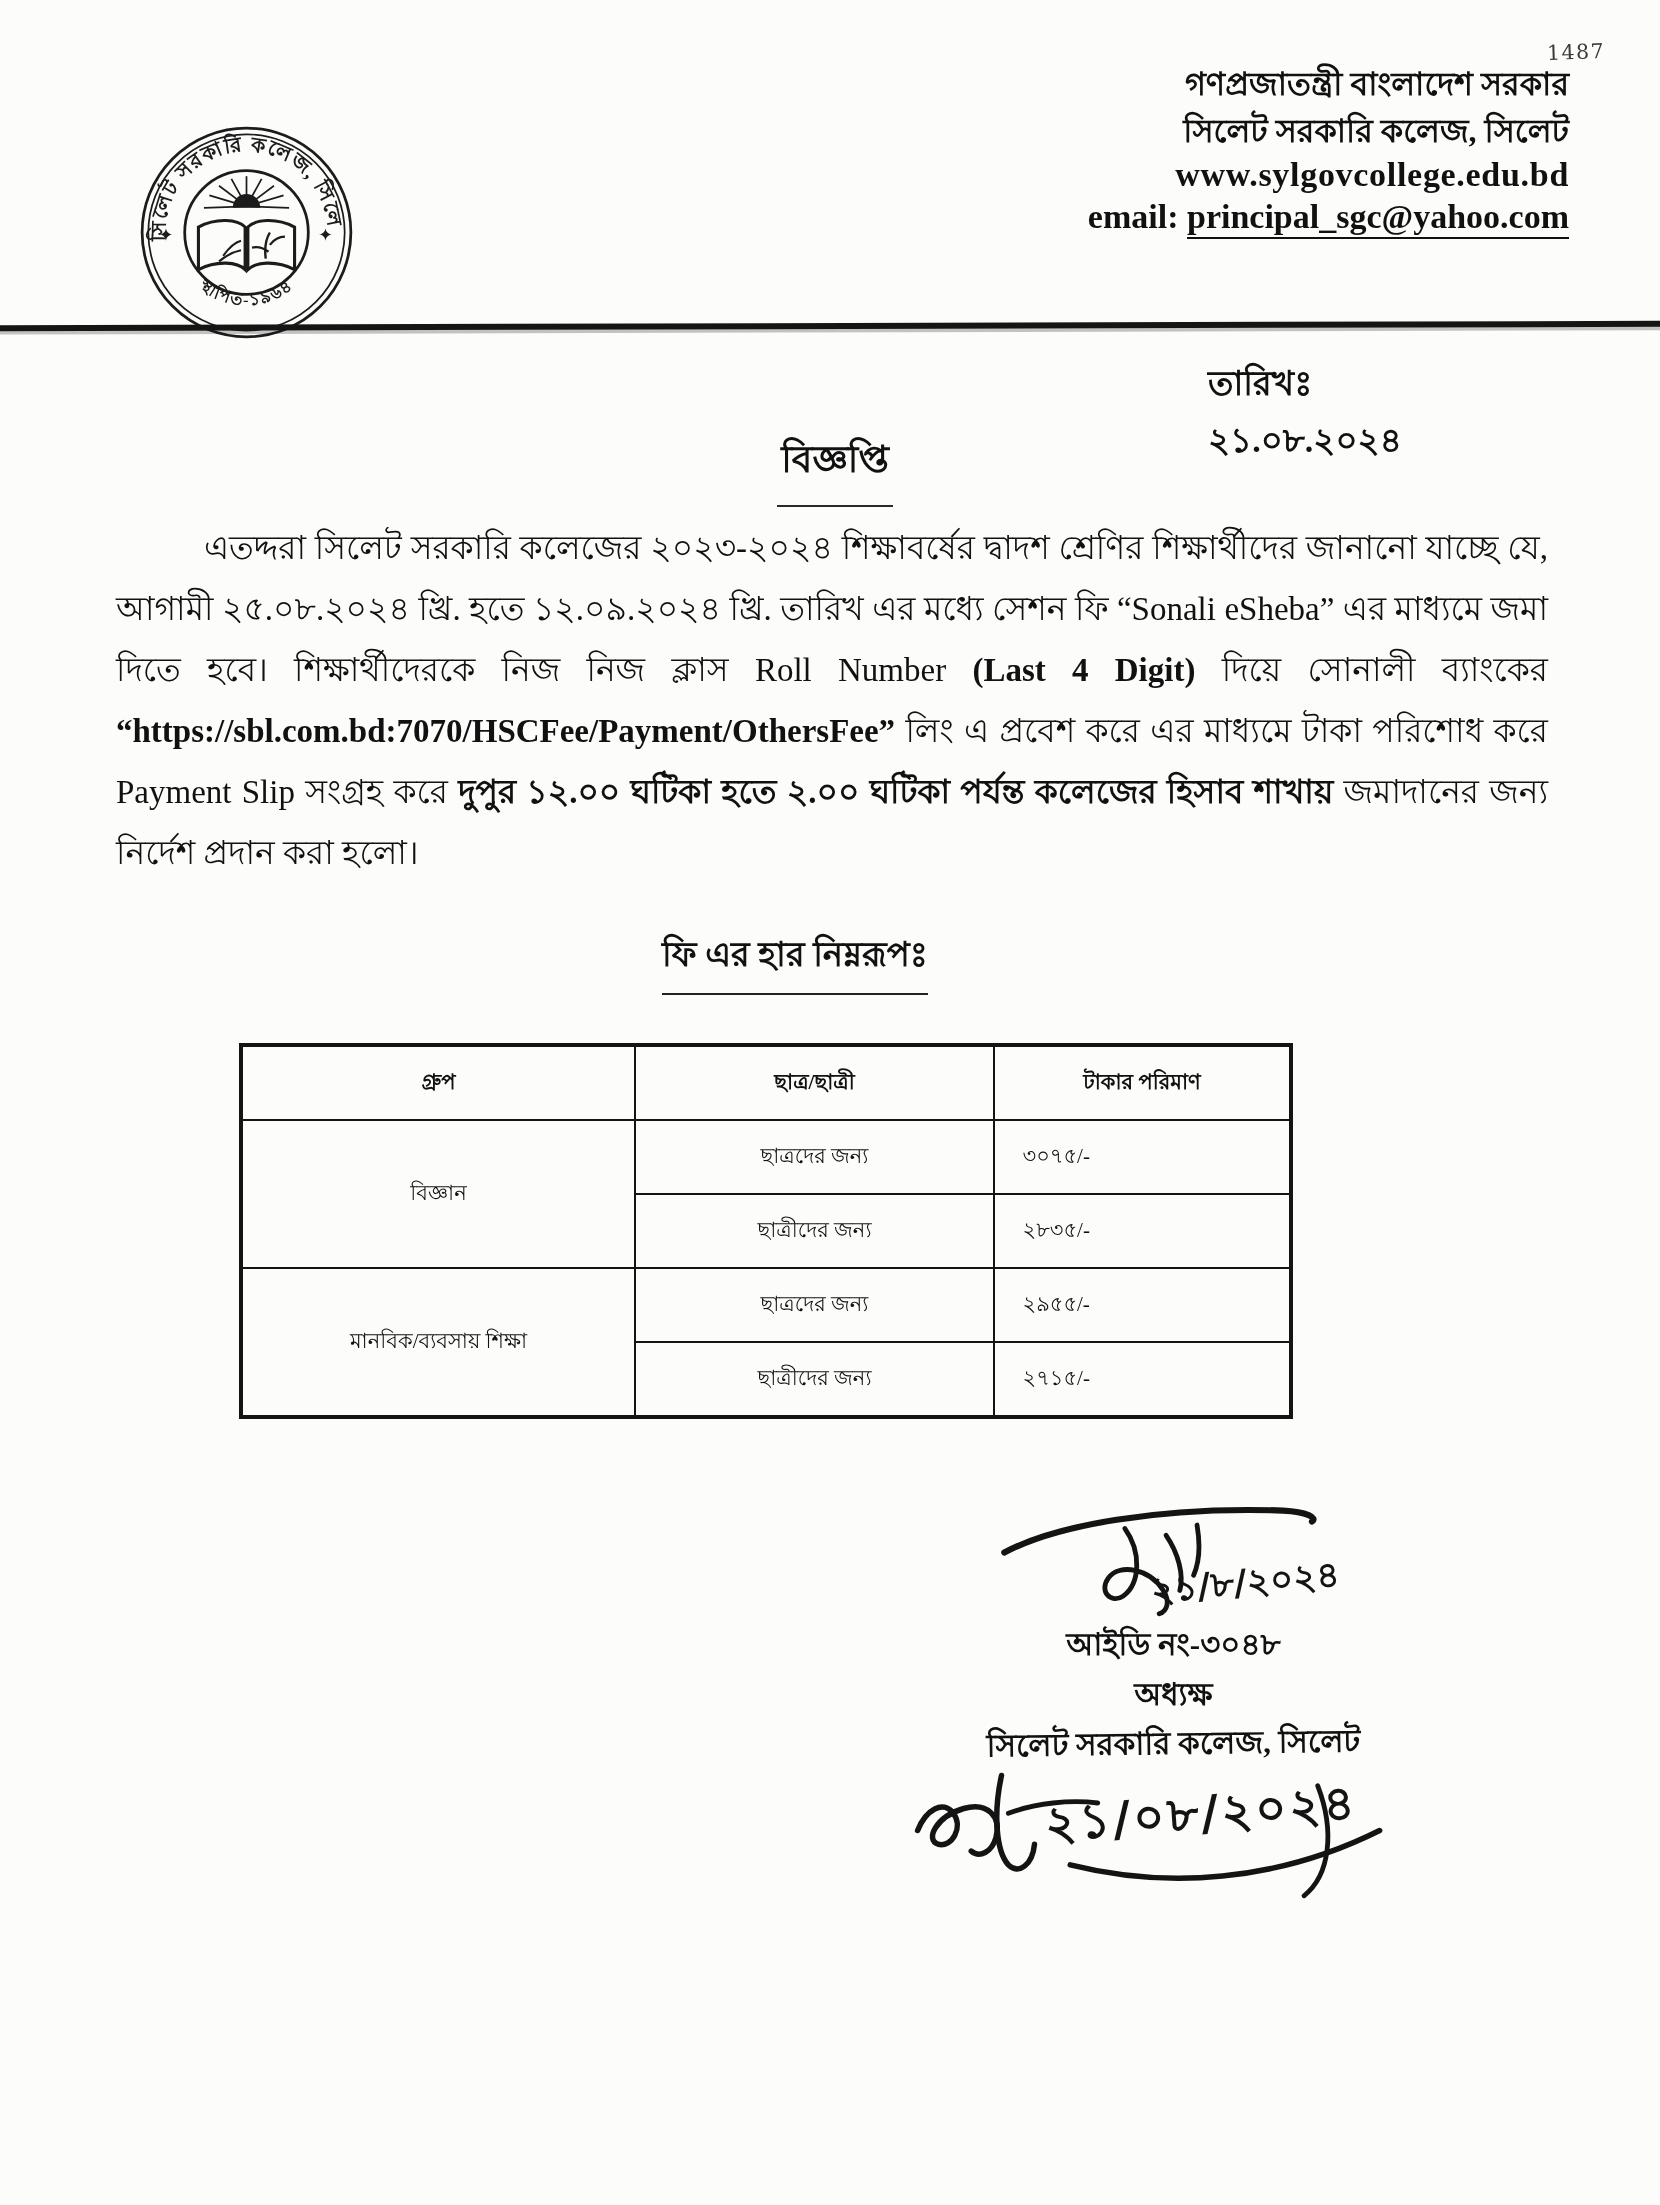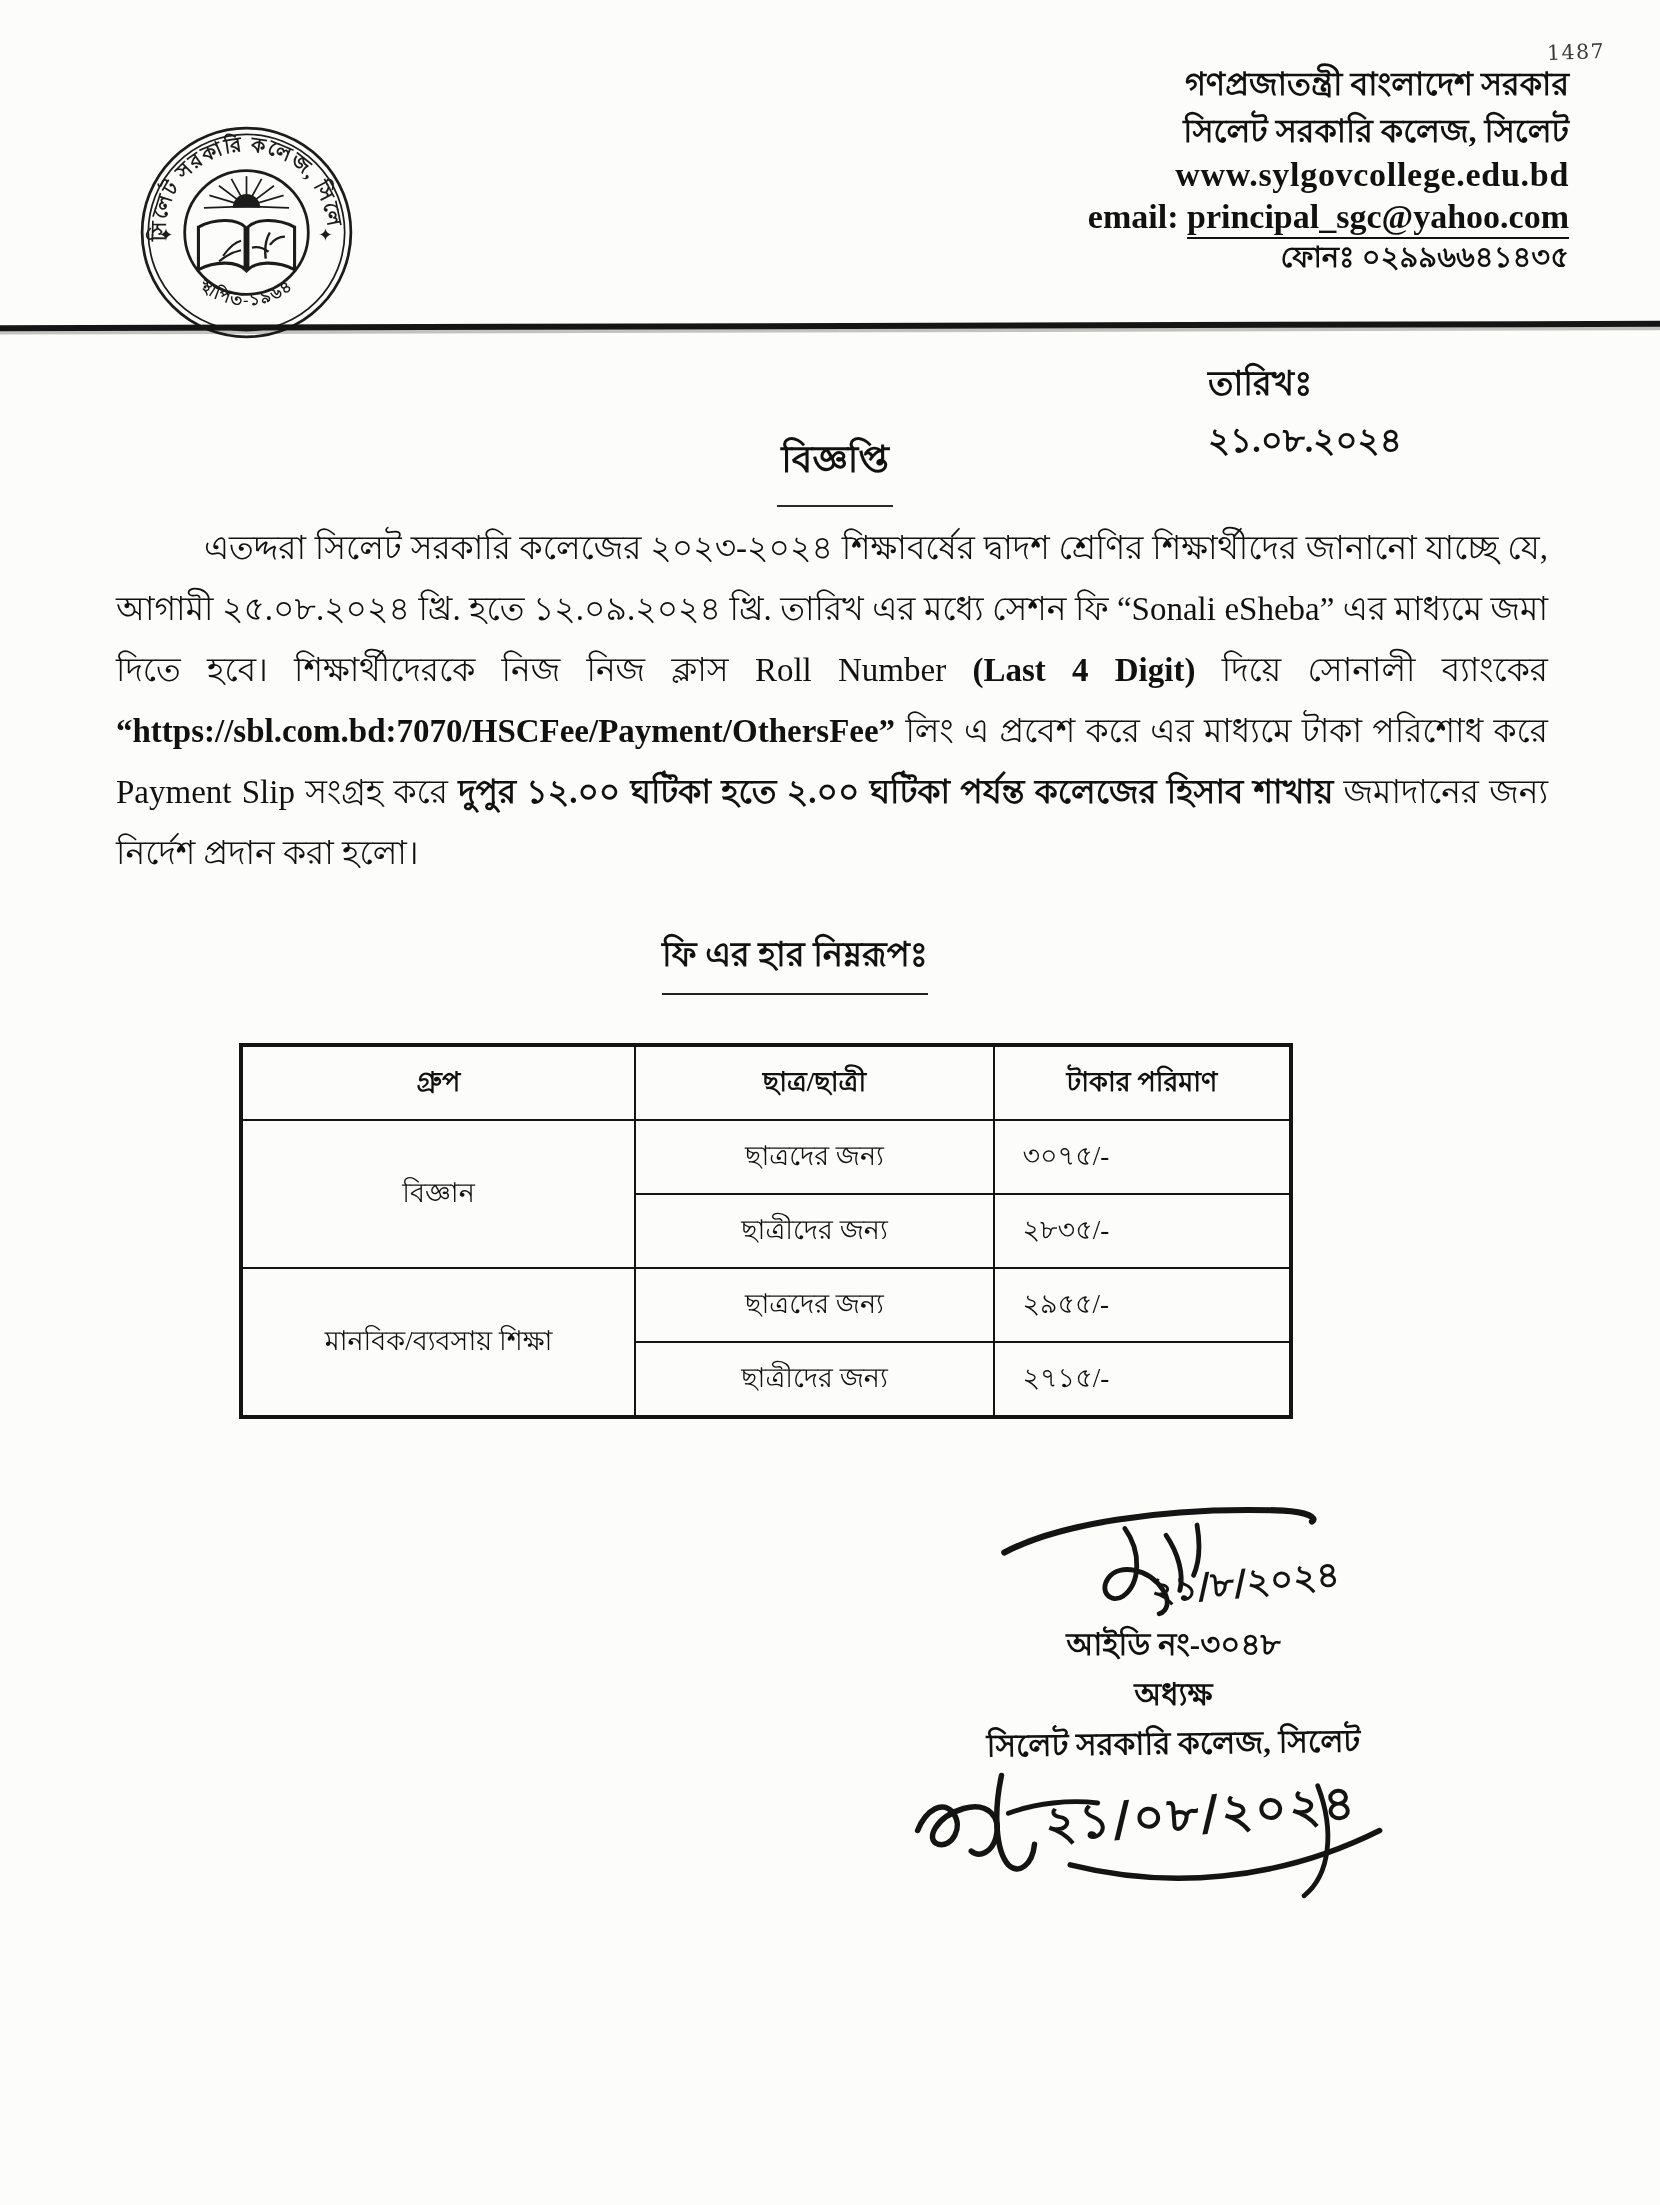--- a/index.html
+++ b/index.html
@@ -65,21 +65,21 @@
     position:absolute;left:239px;top:1043px;
     border-collapse:collapse;
     table-layout:fixed;
   }
   table.fee col.c1{width:394px;}
   table.fee col.c2{width:359px;}
   table.fee col.c3{width:297px;}
   table.fee th,table.fee td{
     border:2.8px solid #141414;
     height:72px;
-    font-size:27px;
+    font-size:21px;
     text-align:center;
     vertical-align:middle;
     padding:0;
   }
   table.fee{border:4.1px solid #141414;}
   table.fee th{font-weight:600;}
   table.fee td.amt{text-align:left;padding-left:27.5px;}
   .sig-block{
     position:absolute;left:898px;top:1487px;width:551px;
     text-align:center;line-height:1;
@@ -146,21 +146,20 @@
   </div>
 
   <header class="letterhead">
     <div class="lh-govt">গণপ্রজাতন্ত্রী বাংলাদেশ সরকার</div>
     <div class="lh-college">সিলেট সরকারি কলেজ, সিলেট</div>
     <div class="lh-web">www.sylgovcollege.edu.bd</div>
     <div class="lh-email">
       <span>email:</span>
       <span class="email-u">principal_sgc@yahoo.com</span>
     </div>
-    <div class="lh-phone">ফোনঃ ০২৯৯৬৬৪১৪৩৫</div>
   </header>
 
   <div class="top-rule"></div>
 
   <div class="date-line">তারিখঃ ২১.০৮.২০২৪</div>
 
   <div class="notice-title">
     <span>বিজ্ঞপ্তি</span>
   </div>
 

